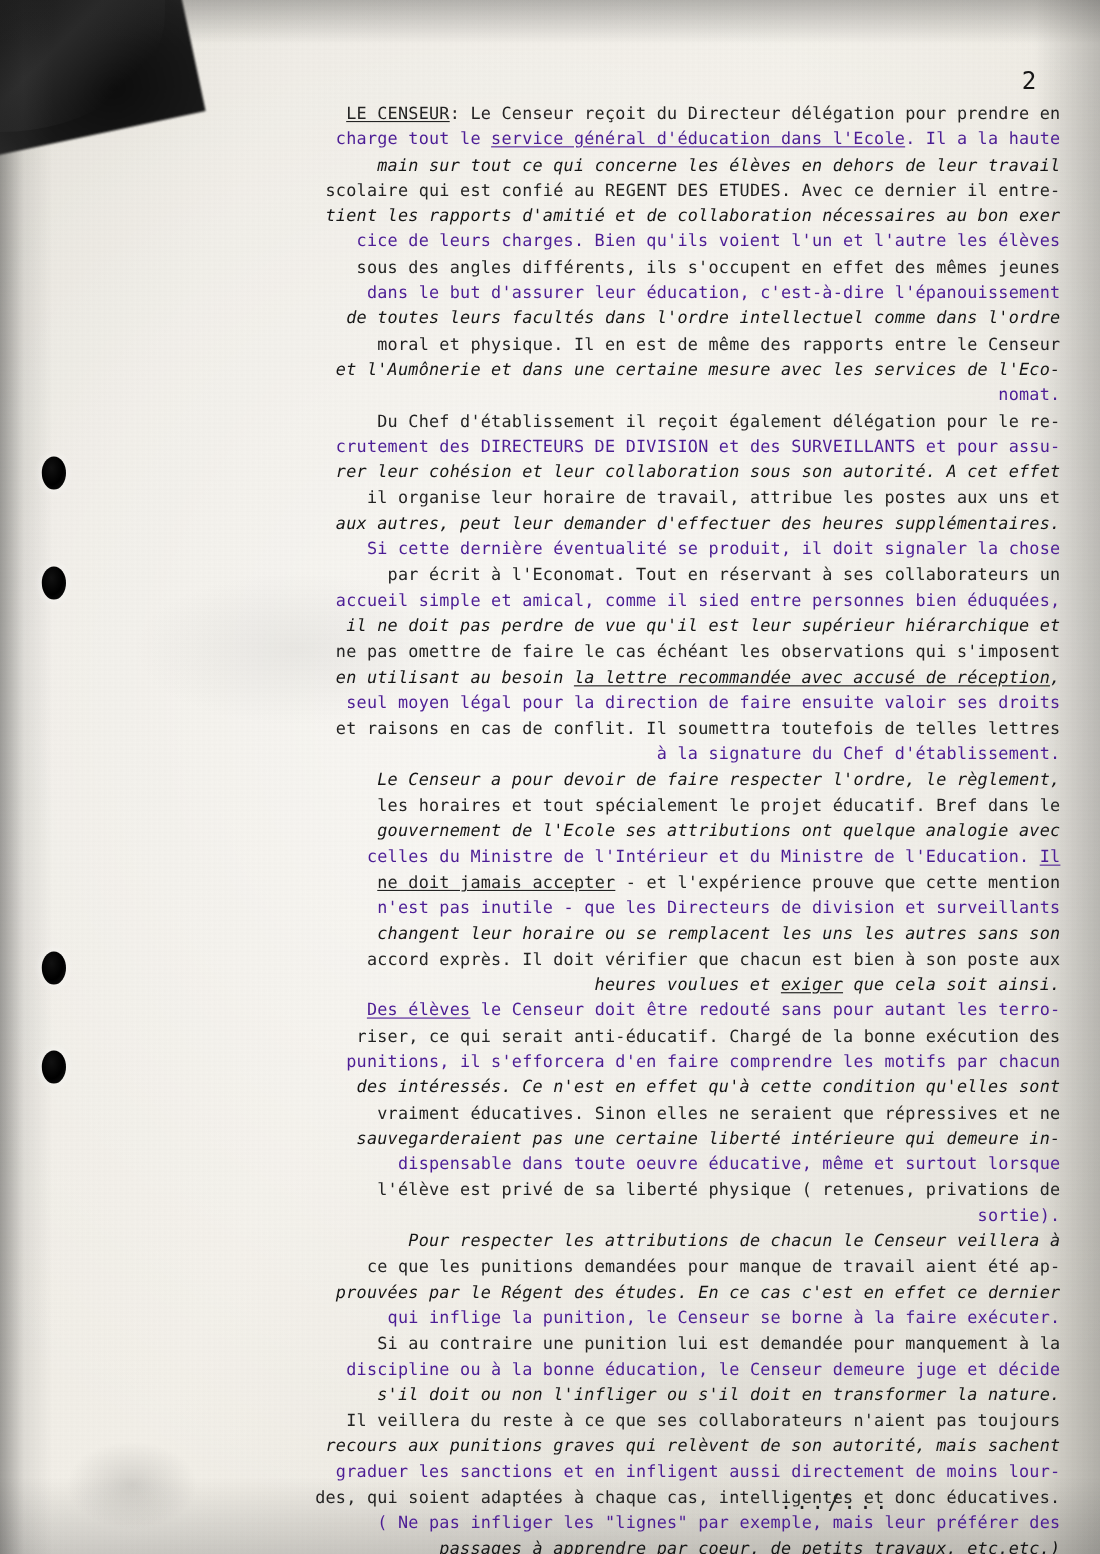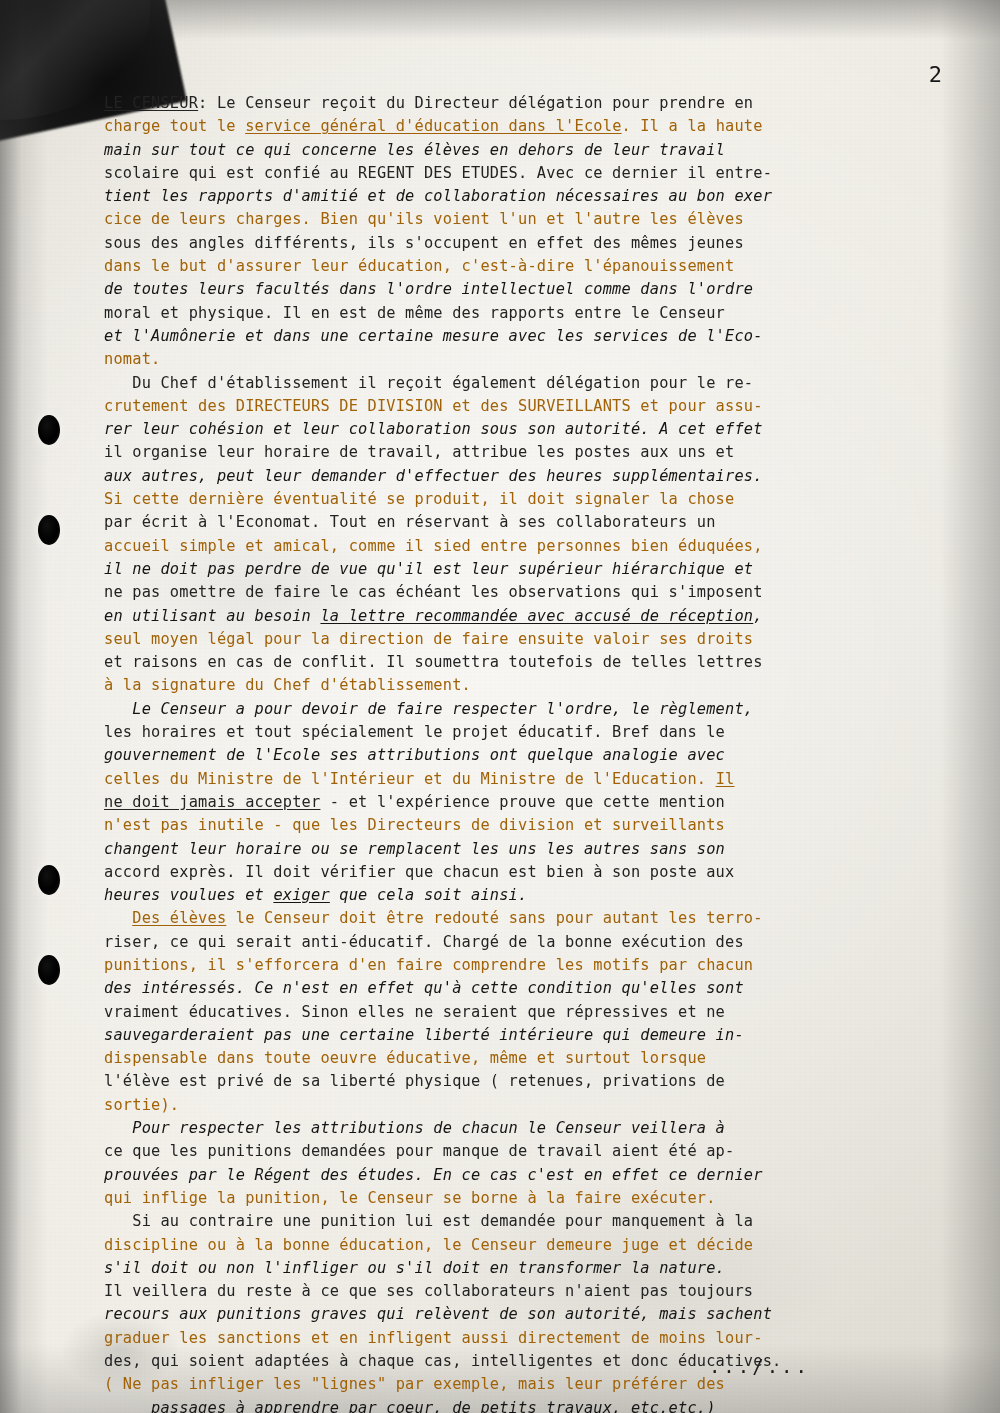--- a/index.html
+++ b/index.html
@@ -102,27 +102,28 @@
     left: 104px;
     width: 860px;
     color: #1c1c1c;
     font-size: 15.3px;
     line-height: 23.3px;
     letter-spacing: .2px;
     white-space: pre-wrap;
   }
   .para {
     margin: 0 0 0 0;
+    text-align: right;
   }
   .line { display: block; white-space: pre; }
   .u { text-decoration: underline; text-underline-offset: 2px; }
 
   
   .f1 { color: #232323; }
-  .f2 { color: #a16207; }
+  .f2 { color: #4c1d95; }
   .f3 { color: #151515; font-style: italic; }
 
   #footer-dots {
     position: absolute;
     bottom: 36px;
     right: 190px;
     font-size: 19px;
     letter-spacing: 3px;
     color: #1d1d1d;
   }

